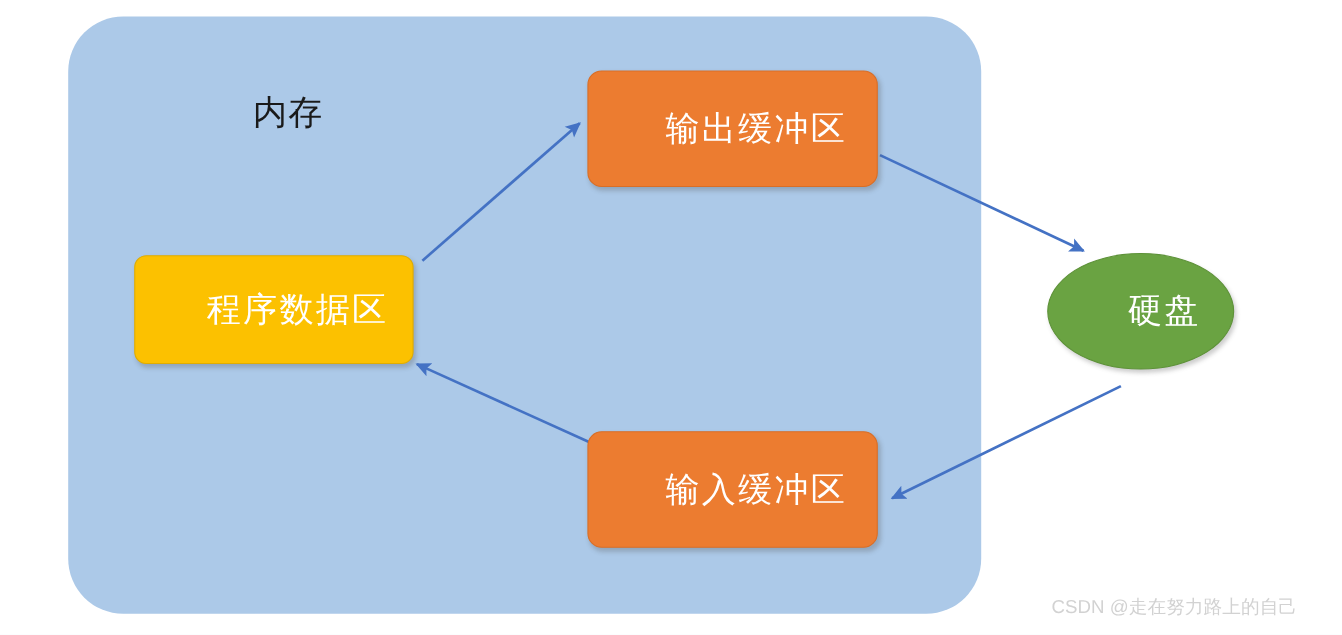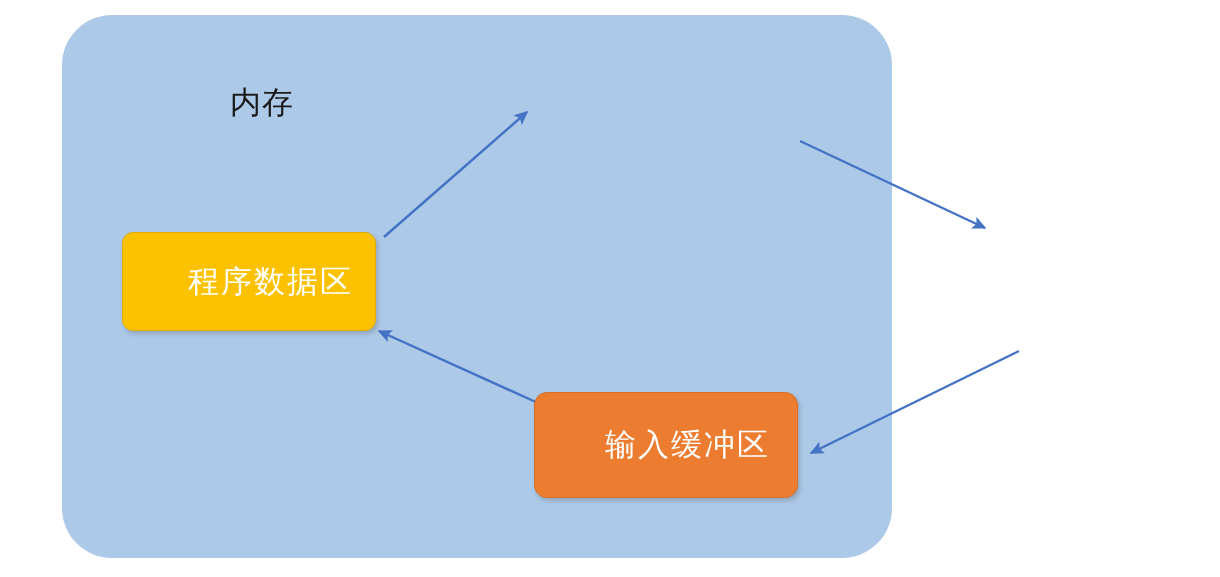--- a/index.html
+++ b/index.html
@@ -140,24 +140,31 @@
 
     <line x1="384" y1="237" x2="527" y2="112" stroke="#4472c4" stroke-width="2.4" marker-end="url(#arrowhead)"></line>
 
     <line x1="800" y1="141" x2="985" y2="228" stroke="#4472c4" stroke-width="2.4" marker-end="url(#arrowhead)"></line>
 
     <line x1="1019" y1="351" x2="811" y2="453" stroke="#4472c4" stroke-width="2.4" marker-end="url(#arrowhead)"></line>
 
     <line x1="538" y1="403" x2="379" y2="331" stroke="#4472c4" stroke-width="2.4" marker-end="url(#arrowhead)"></line>
   </svg>
 
+  <div id="output-buffer" class="node">
+    <span>输出缓冲区</span>
+  </div>
 
   <div id="program-data-area" class="node">
     <span>程序数据区</span>
   </div>
 
   <div id="input-buffer" class="node">
     <span>输入缓冲区</span>
   </div>
 
+  <div id="hard-disk" class="node">
+    <span>硬盘</span>
+  </div>
 
+  <div id="watermark">CSDN @走在努力路上的自己</div>
 
 </div>
 
 </body></html>

